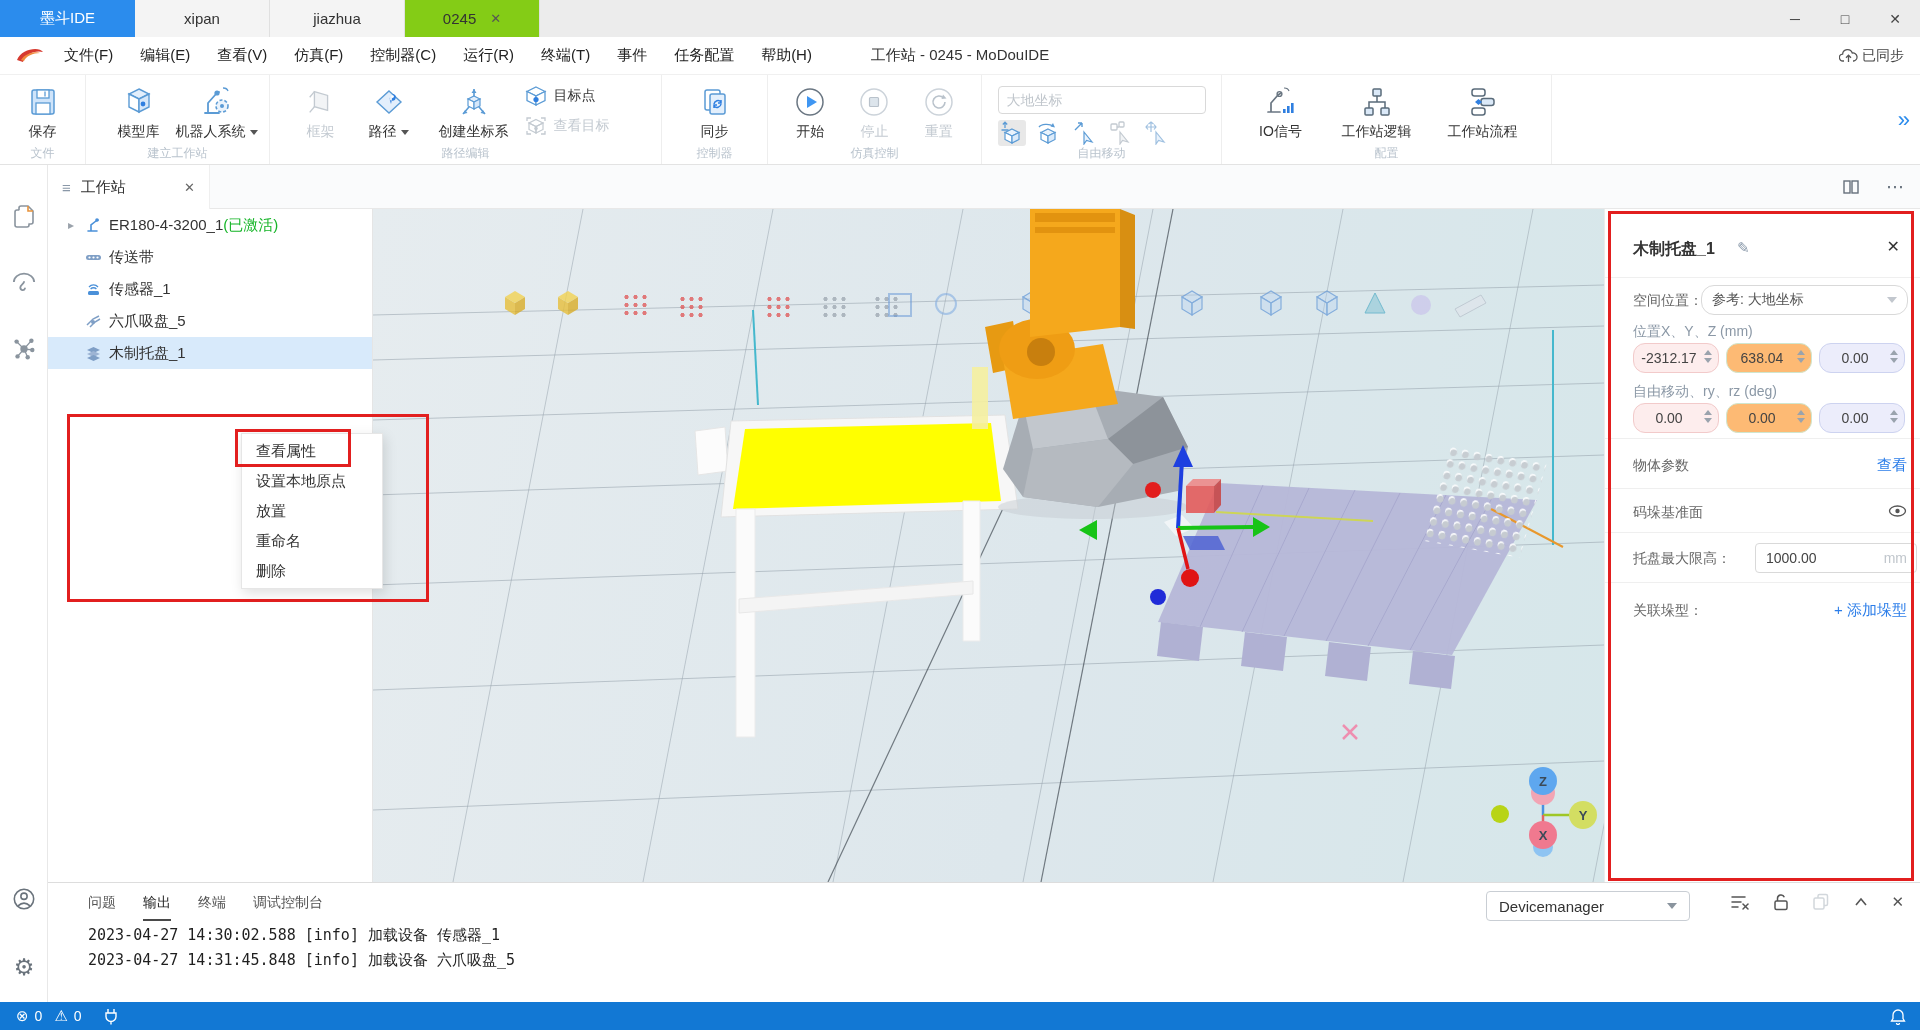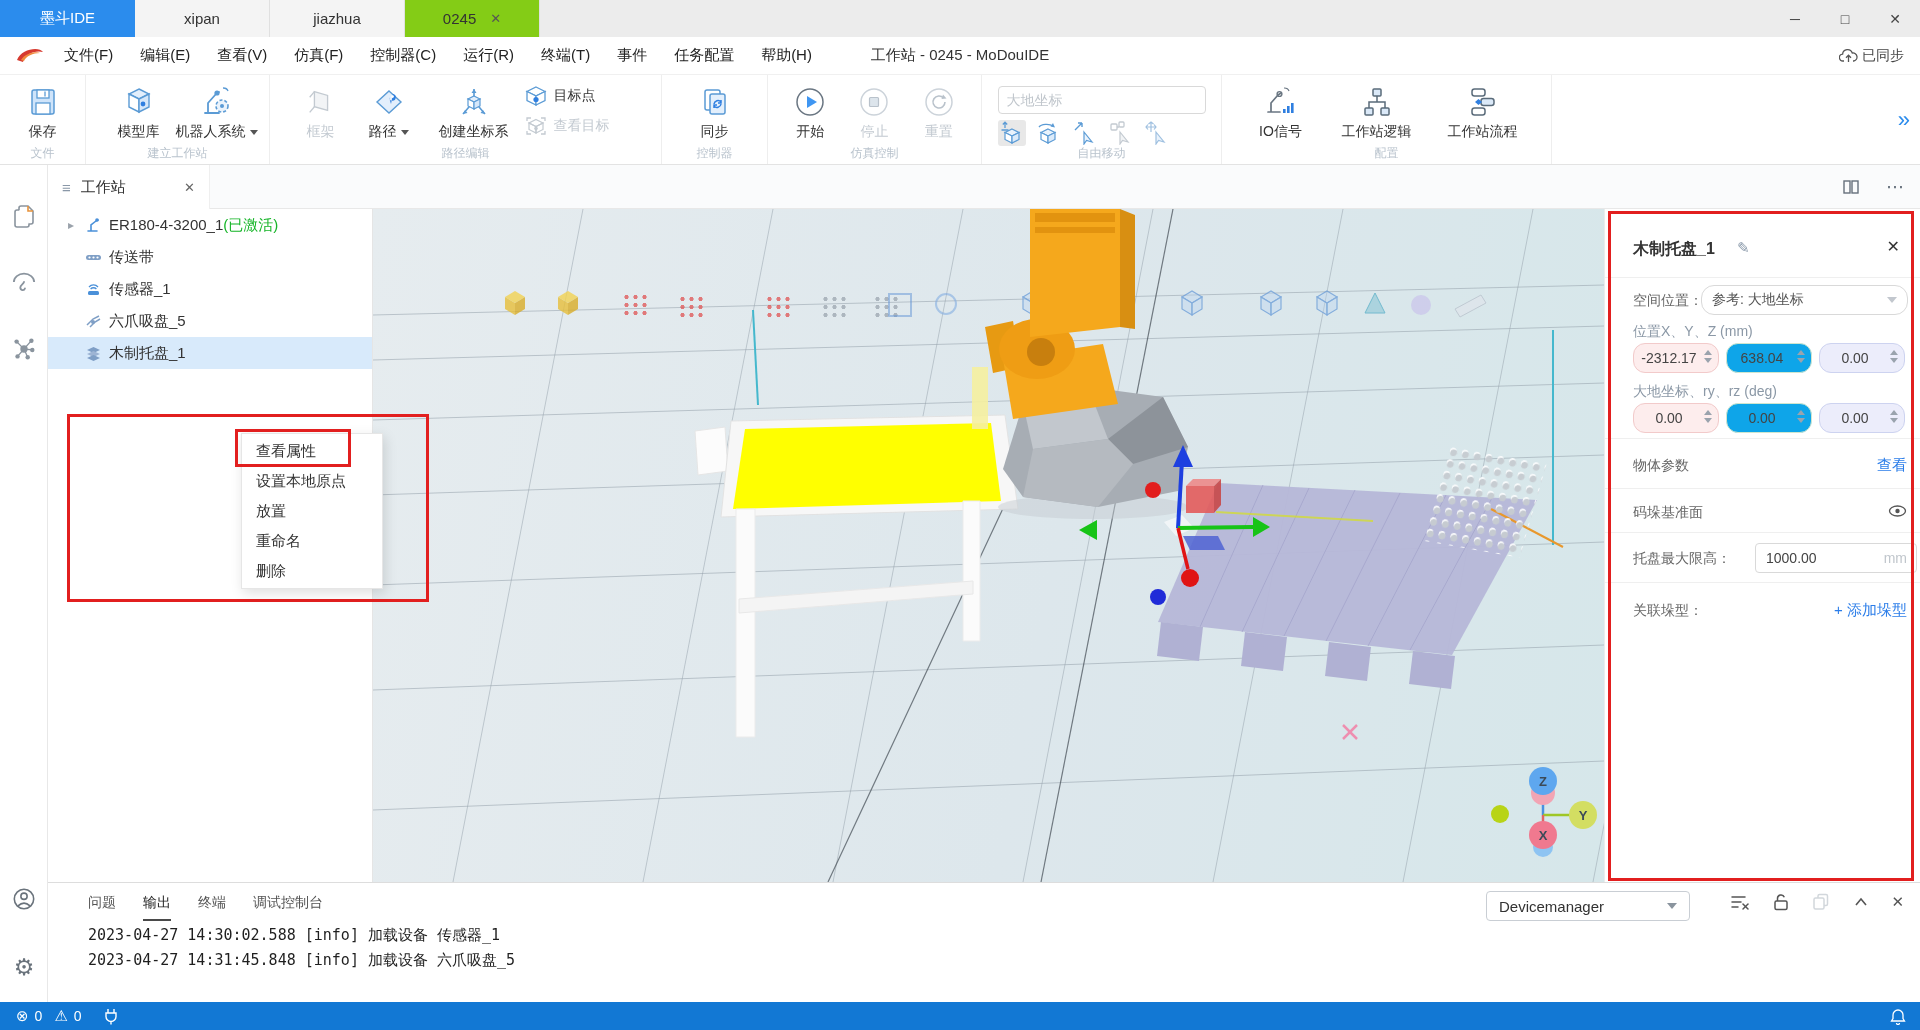--- a/index.html
+++ b/index.html
@@ -106,21 +106,21 @@
     border-radius:13px; font-size:14px; color:#555; display:flex; align-items:center; padding:0 10px; }
   .rp-select .chev { position:absolute; right:10px; width:0; height:0; border-left:5px solid transparent;
     border-right:5px solid transparent; border-top:6px solid #c2c7ce; }
   .spin { position:absolute; width:86px; height:30px; border-radius:12px; font-size:14px; color:#444; }
   .spin input { width:100%; height:100%; background:transparent; border:none; outline:none;
     text-align:center; font-size:14px; color:#444; padding-right:14px; font-family:inherit; }
   .spin .arr { position:absolute; right:6px; top:6px; display:flex; flex-direction:column; gap:3px; }
   .spin .au { width:0; height:0; border-left:4px solid transparent; border-right:4px solid transparent; border-bottom:5px solid #9aa3ad; }
   .spin .ad { width:0; height:0; border-left:4px solid transparent; border-right:4px solid transparent; border-top:5px solid #9aa3ad; }
   .spin.sx { background:#fdeded; border:1px solid #f2caca; }
-  .spin.sy { background:#0ea5e9; border:1px solid #cfe6cf; }
+  .spin.sy { background:#fdba74; border:1px solid #cfe6cf; }
   .spin.sz { background:#ecedfb; border:1px solid #cdd3f0; }
   .rp-link { position:absolute; right:13px; color:#2b7de9; font-size:15px; }
   .rp-input { position:absolute; left:150px; right:3px; height:30px; border:1px solid #d9d9d9; border-radius:4px; }
   .rp-input input { width:100%; height:100%; border:none; outline:none; background:transparent;
     font-size:14px; color:#444; padding:0 34px 0 10px; font-family:inherit; }
   .rp-input .unit { position:absolute; right:9px; top:6px; font-size:14px; color:#c0c6cc; }
   
   .anno { position:absolute; border:3px solid #e21f1f; pointer-events:none; }
   
   #ctxmenu { position:absolute; left:241px; top:433px; width:142px; background:#fff;
@@ -726,21 +726,21 @@
       </span>
   </div>
   <div class="spin sz" style="left:214px; top:134px;">
     <input readonly="" value="0.00" style="">
     <span class="arr">
         <span class="au"></span>
         <span class="ad"></span>
       </span>
   </div>
 
-  <span class="rp-gray-label" style="top:174px">大地坐标、ry、rz (deg)</span>
+  <span class="rp-gray-label" style="top:174px">自由移动、ry、rz (deg)</span>
   <div class="spin sx" style="left:28px; top:194px;">
     <input readonly="" value="0.00" style="">
     <span class="arr">
         <span class="au"></span>
         <span class="ad"></span>
       </span>
   </div>
   <div class="spin sy" style="left:121px; top:194px;">
     <input readonly="" value="0.00" style="">
     <span class="arr">

